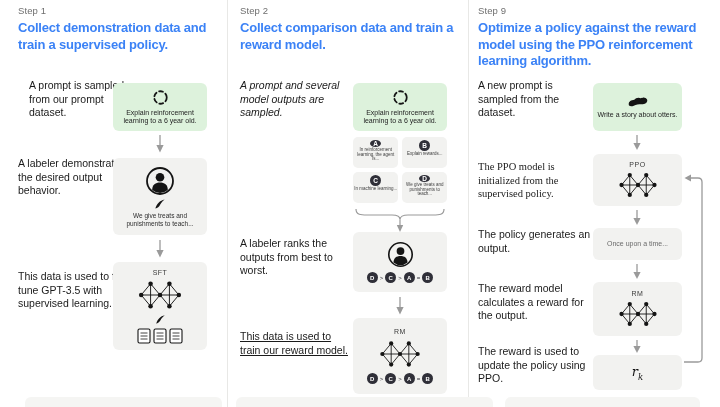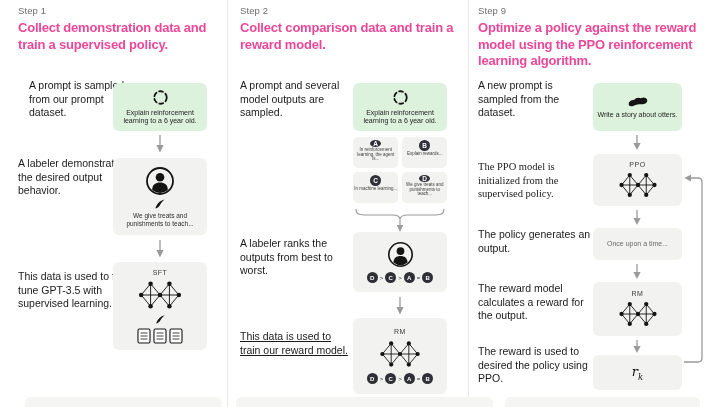--- a/index.html
+++ b/index.html
@@ -1,20 +1,20 @@
 <!DOCTYPE html>
 <html><head>
 <meta charset="utf-8">
 <style>
   html,body{margin:0;padding:0;background:#ffffff;}
   .page{position:relative;width:720px;height:407px;background:#ffffff;overflow:hidden;
         font-family:"Liberation Sans","DejaVu Sans",sans-serif;color:#161616;}
   .divider{position:absolute;top:0;width:1px;height:407px;background:#e8e8e6;}
   .step-label{position:absolute;font-size:9.5px;color:#6e6e6e;letter-spacing:.1px;}
-  .heading{position:absolute;margin:0;font-size:13px;font-weight:bold;color:#ec4899;
+  .heading{position:absolute;margin:0;font-size:13px;font-weight:bold;color:#3b82f6;
            line-height:16.5px;letter-spacing:-0.2px;}
   .side-text{position:absolute;margin:0;font-size:10.5px;line-height:13.5px;color:#1a1a1a;}
   .box{position:absolute;border-radius:6px;display:flex;flex-direction:column;
        align-items:center;justify-content:center;text-align:center;}
   .box.green{background:#ddf2dc;}
   .box.gray{background:#f2f2f0;}
   .caption{font-size:7px;line-height:8.5px;color:#242424;width:92%;}
   .caption.sm{font-size:6.5px;line-height:7.5px;color:#2e2e2e;}
   .caption.muted{font-size:7px;color:#6b6b6b;}
   .box-label{font-size:7px;letter-spacing:.5px;color:#3a3a3a;}
@@ -142,21 +142,21 @@
             </g>
         </svg>
       </span>
     </div>
   </section>
 
   <section>
     <div class="step-label" style="left:240px;top:5px;">Step 2</div>
     <h2 class="heading" style="left:240px;top:20px;width:215px;">Collect comparison data and train a reward model.</h2>
 
-    <p class="side-text" style="left:240px;top:79px;width:108px;">A prompt and several model outputs are sampled.</p>
+    <p class="side-text" style="left:240px;top:79px;width:108px;font-style:italic;">A prompt and several model outputs are sampled.</p>
     <div class="box green" style="left:353px;top:83px;width:94px;height:48px;gap:3px;">
       <span>
         <svg width="17" height="17" viewBox="0 0 18 18">
             <circle cx="9" cy="9" r="6.6" fill="none" stroke="#151515" stroke-width="1.9" stroke-dasharray="4.2 3" stroke-linecap="round"></circle>
           </svg>
       </span>
       <div class="caption">Explain reinforcement learning to a 6 year old.</div>
     </div>
 
     <div class="outbox" style="left:353px;top:137px;">
@@ -357,21 +357,21 @@
       </span>
     </div>
 
     <span class="arrow" style="left:631px;top:339px;">
       <svg width="12" height="15" viewBox="0 0 12 15">
           <line x1="6" y1="1" x2="6" y2="8" stroke="#9a9a9a" stroke-width="1.3"></line>
           <path d="M2.4,7 L9.6,7 L6,14 Z" fill="#9a9a9a"></path>
         </svg>
     </span>
 
-    <p class="side-text" style="left:478px;top:345px;width:112px;">The reward is used to desired the policy using PPO.</p>
+    <p class="side-text" style="left:478px;top:345px;width:112px;">The reward is used to update the policy using PPO.</p>
     <div class="box gray" style="left:593px;top:355px;width:89px;height:35px;">
       <span class="rk"><span>r</span><sub>k</sub></span>
     </div>
 
     <span class="arrow" style="left:681px;top:170px;">
       <svg width="27" height="200" viewBox="0 0 27 200">
         <path d="M3,192 L17,192 Q21,192 21,188 L21,12 Q21,8 17,8 L9,8" fill="none" stroke="#9a9a9a" stroke-width="1.3"></path>
         <path d="M10,4.5 L10,11.5 L3.5,8 Z" fill="#9a9a9a"></path>
       </svg>
     </span>

